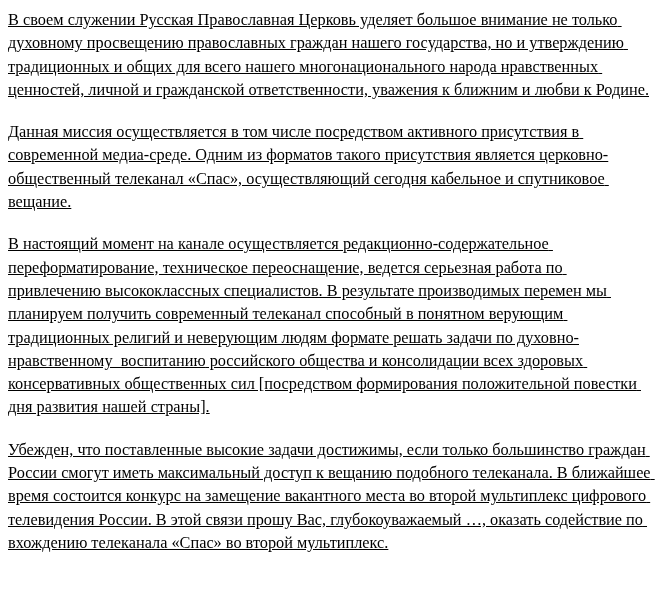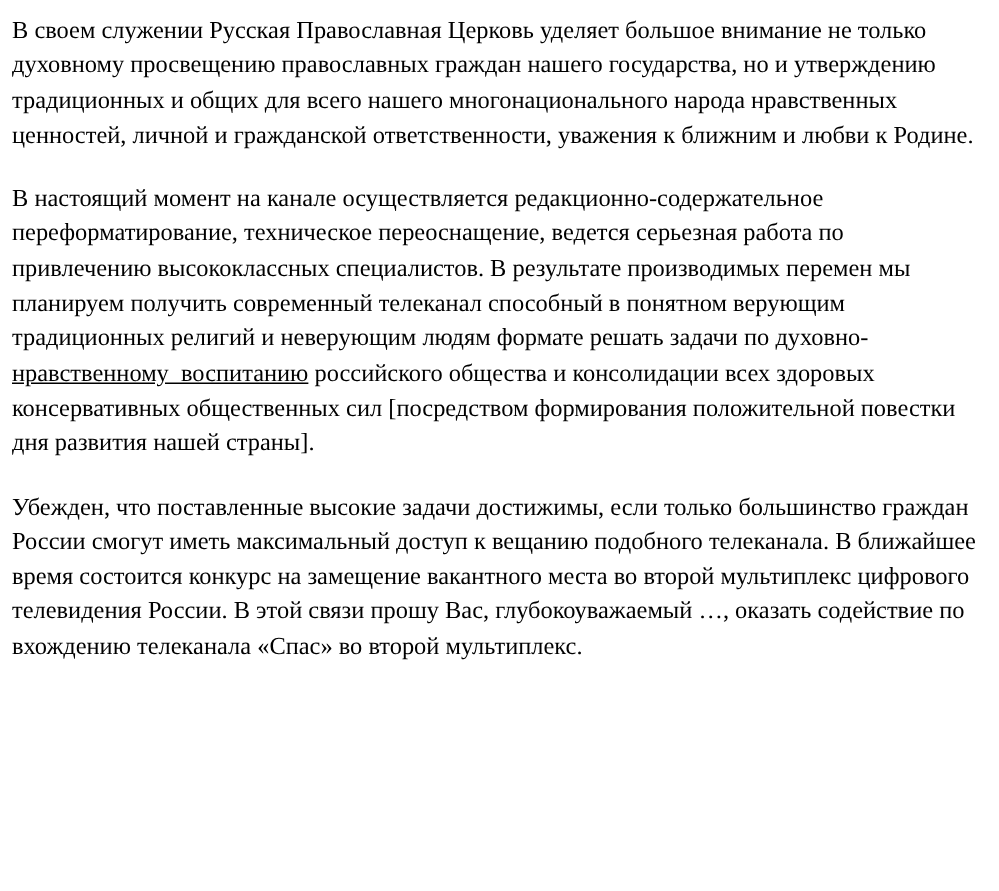--- a/index.html
+++ b/index.html
@@ -11,20 +11,21 @@
     width: 666px;
     height: 594px;
     overflow: hidden;
     font-family: "Liberation Serif", "DejaVu Serif", serif;
     color: #000000;
   }
   .document {
     box-sizing: border-box;
     width: 666px;
     padding: 8px 8px 0 8px;
+    text-decoration: underline;
   }
   .para {
     font-size: 16.3px;
     line-height: 23.3px;
     text-align: left;
     margin: 0 0 19px 0;
     color: #000000;
     white-space: pre-wrap;
   }
   .para:last-child {
@@ -34,18 +35,19 @@
     text-decoration: underline;
   }
 </style>
 </head>
 <body>
 
 <div class="document">
 
   <p class="para">В своем служении Русская Православная Церковь уделяет большое внимание не только духовному просвещению православных граждан нашего государства, но и утверждению традиционных и общих для всего нашего многонационального народа нравственных ценностей, личной и гражданской ответственности, уважения к ближним и любви к Родине.</p>
 
+  <p class="para">Данная миссия осуществляется в том числе посредством активного присутствия в современной медиа-среде. Одним из форматов такого присутствия является церковно-общественный телеканал «Спас», осуществляющий сегодня кабельное и спутниковое вещание.</p>
 
   <p class="para"><span>В настоящий момент на канале осуществляется редакционно-содержательное переформатирование, техническое переоснащение, ведется серьезная работа по привлечению высококлассных специалистов. В результате производимых перемен мы планируем получить современный телеканал способный в понятном верующим традиционных религий и неверующим людям формате решать задачи по духовно-</span><span class="underline">нравственному  воспитанию</span><span> российского общества и консолидации всех здоровых консервативных общественных сил [посредством формирования положительной повестки дня развития нашей страны].</span></p>
 
   <p class="para">Убежден, что поставленные высокие задачи достижимы, если только большинство граждан России смогут иметь максимальный доступ к вещанию подобного телеканала. В ближайшее время состоится конкурс на замещение вакантного места во второй мультиплекс цифрового телевидения России. В этой связи прошу Вас, глубокоуважаемый …, оказать содействие по вхождению телеканала «Спас» во второй мультиплекс.</p>
 
 </div>
 
 </body></html>

